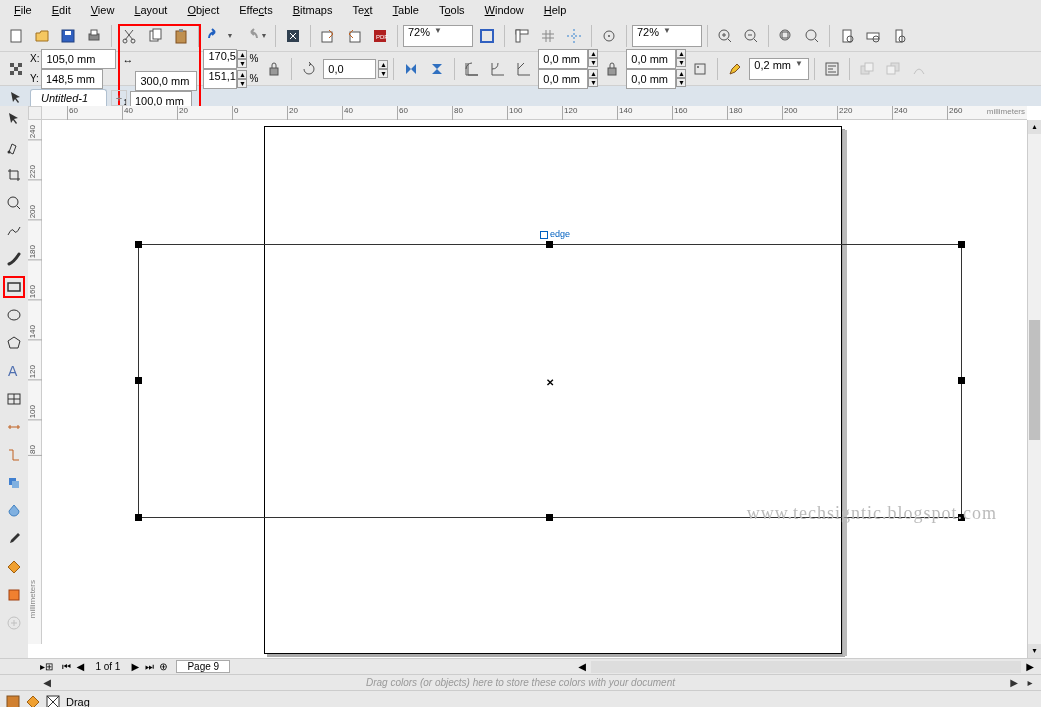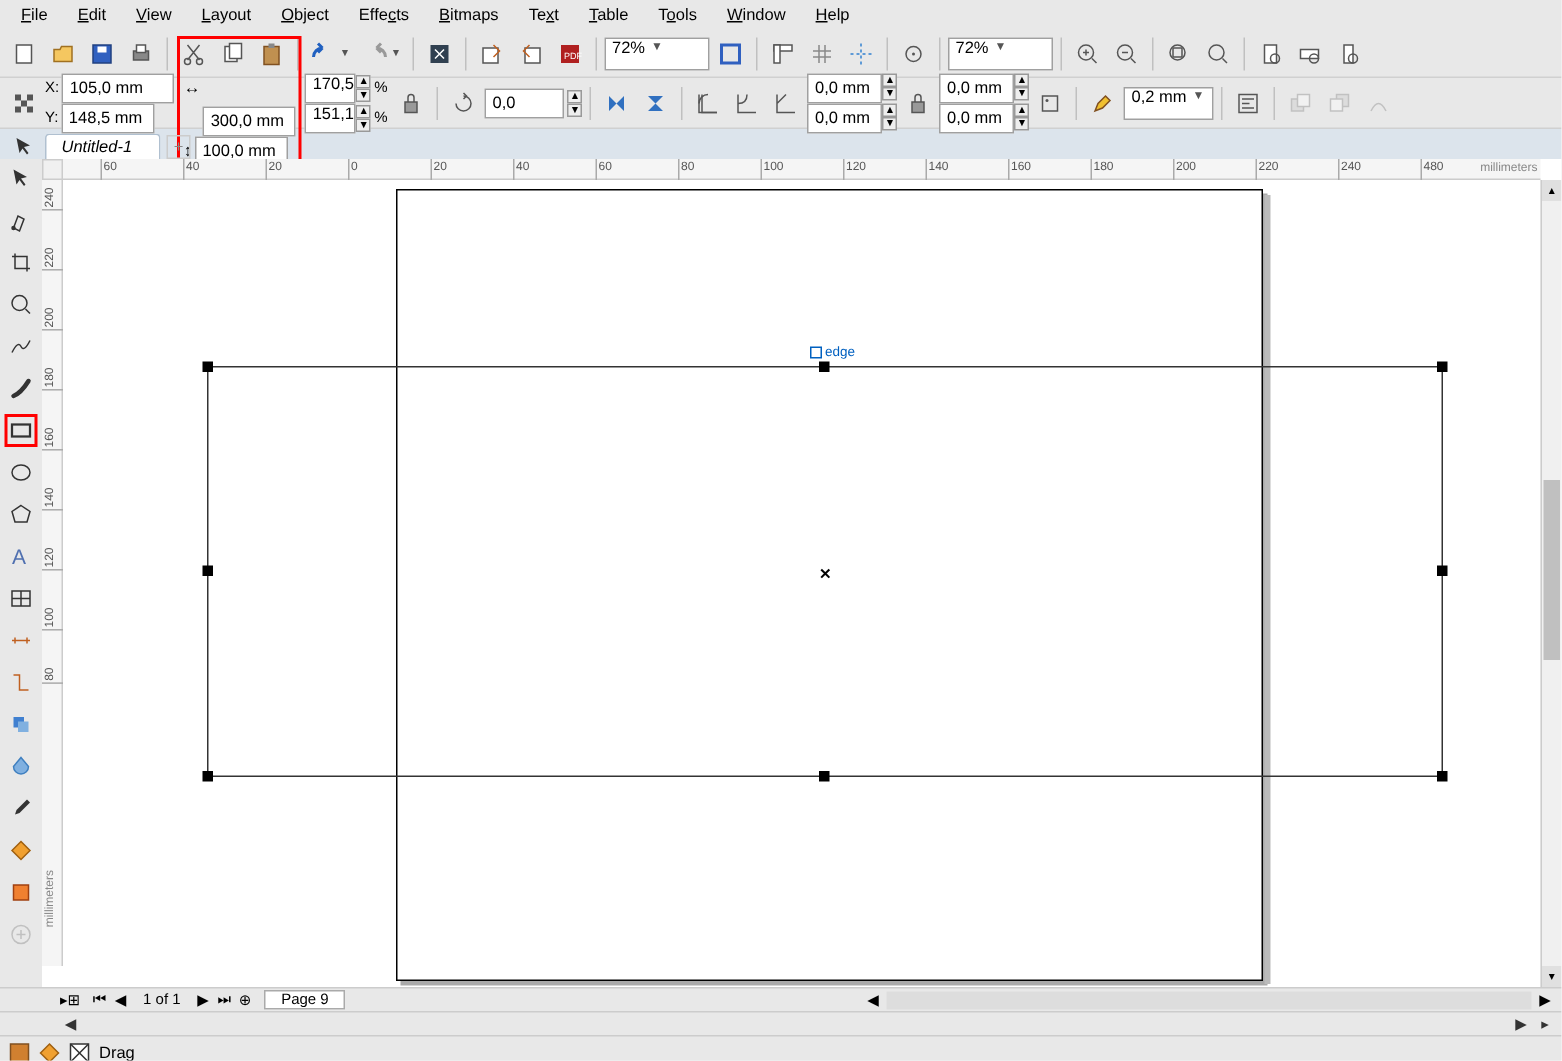--- a/index.html
+++ b/index.html
@@ -571,21 +571,21 @@
         <span class="tick-h" style="left: 355px;">60</span>
         <span class="tick-h" style="left: 410px;">80</span>
         <span class="tick-h" style="left: 465px;">100</span>
         <span class="tick-h" style="left: 520px;">120</span>
         <span class="tick-h" style="left: 575px;">140</span>
         <span class="tick-h" style="left: 630px;">160</span>
         <span class="tick-h" style="left: 685px;">180</span>
         <span class="tick-h" style="left: 740px;">200</span>
         <span class="tick-h" style="left: 795px;">220</span>
         <span class="tick-h" style="left: 850px;">240</span>
-        <span class="tick-h" style="left: 905px;">480</span>
+        <span class="tick-h" style="left: 905px;">260</span>
       </div>
     <div class="ruler-v" id="rulerV">
         <span class="tick-v" style="top: 5px;">240</span>
         <span class="tick-v" style="top: 45px;">220</span>
         <span class="tick-v" style="top: 85px;">200</span>
         <span class="tick-v" style="top: 125px;">180</span>
         <span class="tick-v" style="top: 165px;">160</span>
         <span class="tick-v" style="top: 205px;">140</span>
         <span class="tick-v" style="top: 245px;">120</span>
         <span class="tick-v" style="top: 285px;">100</span>
@@ -600,20 +600,21 @@
         <div class="handle h-tm"></div>
         <div class="handle h-tr"></div>
         <div class="handle h-ml"></div>
         <div class="handle h-mr"></div>
         <div class="handle h-bl"></div>
         <div class="handle h-bm"></div>
         <div class="handle h-br"></div>
         <div class="center-x">✕</div>
         <div class="edge-label">edge</div>
       </div>
+      <div class="watermark">www.techsigntic.blogspot.com</div>
     </div>
 
     <div class="scrollbar-v">
       <div class="scroll-arrow" style="top:0">▴</div>
       <div class="thumb"></div>
       <div class="scroll-arrow" style="bottom:0">▾</div>
     </div>
   </div>
 </div>
 
@@ -628,20 +629,21 @@
   <span class="page-tab">Page 9</span>
   <div style="flex:1;display:flex;justify-content:flex-end;padding-right:4px">
     <span class="nav-btn">◀</span>
     <div style="width:430px;height:12px;background:#ddd;margin:0 2px"></div>
     <span class="nav-btn">▶</span>
   </div>
 </div>
 
 <div class="color-tray">
   <span class="tray-arrow" style="left:40px">◀</span>
+  <span>Drag colors (or objects) here to store these colors with your document</span>
   <span class="tray-arrow" style="right:20px">▶</span>
   <span class="tray-arrow" style="right:4px">▸</span>
 </div>
 
 <div class="statusbar">
   <div class="status-right">
     <span>
         <svg width="14" height="14">
           <rect x="1" y="1" width="12" height="12" fill="#d08030" stroke="#805020"></rect>
         </svg>

